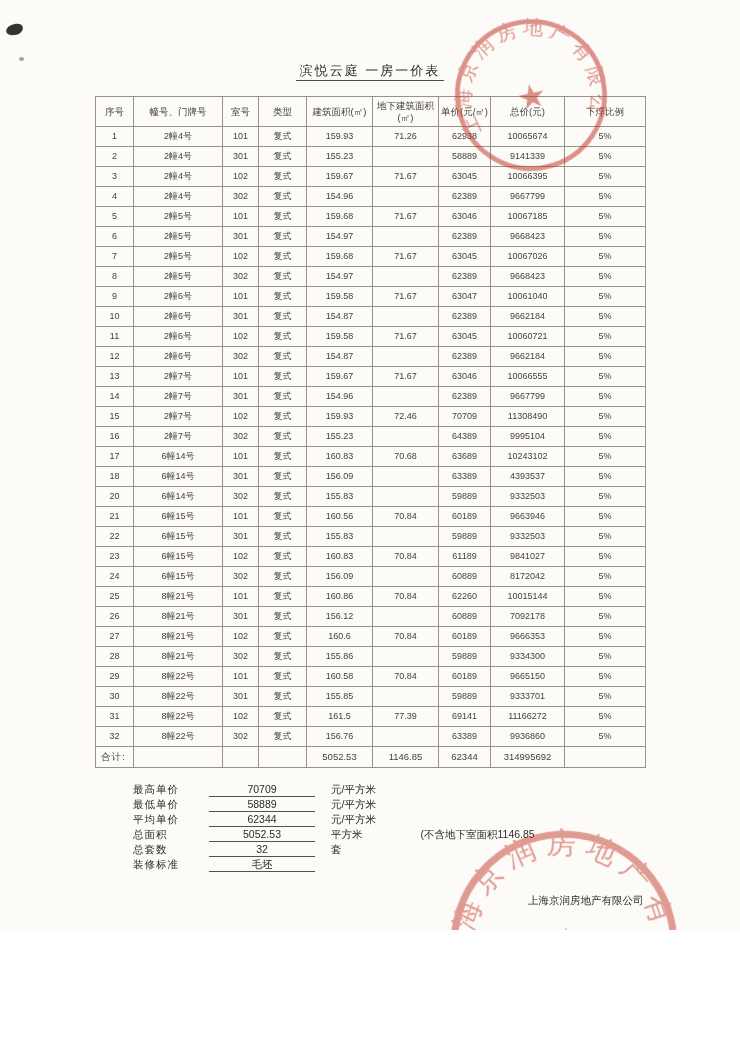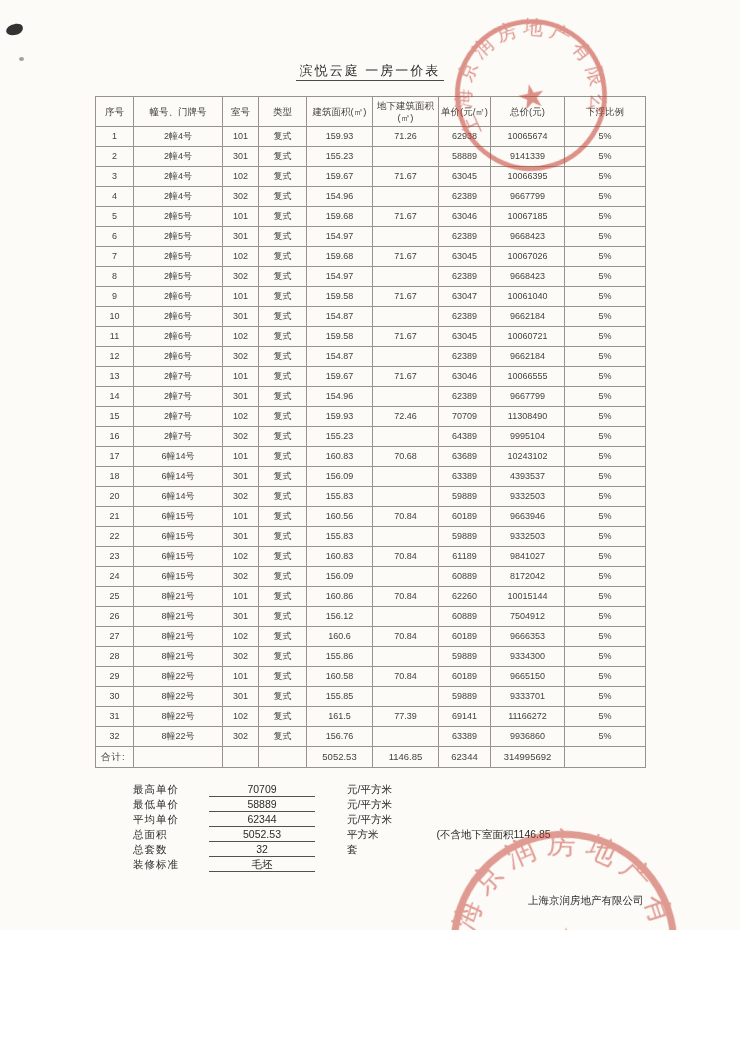--- a/index.html
+++ b/index.html
@@ -37,21 +37,21 @@
   }
   .price th { font-size:9.5px; height:30px; line-height:1.2; padding:1px; }
   .price td { font-size:9px; height:19px; line-height:19px; padding:0 1px; }
   .price tfoot td { height:20px; line-height:20px; font-size:9.5px; }
   .price td.total-label { text-align:left; padding-left:5px; letter-spacing:1px; }
 
   .summary { position:absolute; top:783px; left:133px; font-size:10.5px; color:#2c2b29; }
   .srow { display:flex; align-items:flex-end; height:14px; margin-bottom:1px; }
   .slabel { width:76px; font-weight:400; letter-spacing:1px; }
   .svalue { display:inline-block; width:106px; text-align:center; border-bottom:1px solid #55524e; height:14px; }
-  .sunit { margin-left:32px; }
+  .sunit { margin-left:16px; }
   .snote { margin-left:58px; }
 
   .footer { position:absolute; top:894px; left:468px; font-size:10.5px; color:#2c2b29; }
   .frow { display:flex; margin-bottom:5px; }
   .flabel { width:60px; letter-spacing:1px;margin-top:36px; }
 
   .watermark {
     position:absolute; top:1013px; left:553px;
     font-size:15px; font-weight:bold; color:#7f1d1d; letter-spacing:.5px;
   }
@@ -364,21 +364,21 @@
           <td>5%</td>
         </tr>
         <tr>
           <td>26</td>
           <td>8幢21号</td>
           <td>301</td>
           <td>复式</td>
           <td>156.12</td>
           <td></td>
           <td>60889</td>
-          <td>7504912</td>
+          <td>7092178</td>
           <td>5%</td>
         </tr>
         <tr>
           <td>27</td>
           <td>8幢21号</td>
           <td>102</td>
           <td>复式</td>
           <td>160.6</td>
           <td>70.84</td>
           <td>60189</td>

